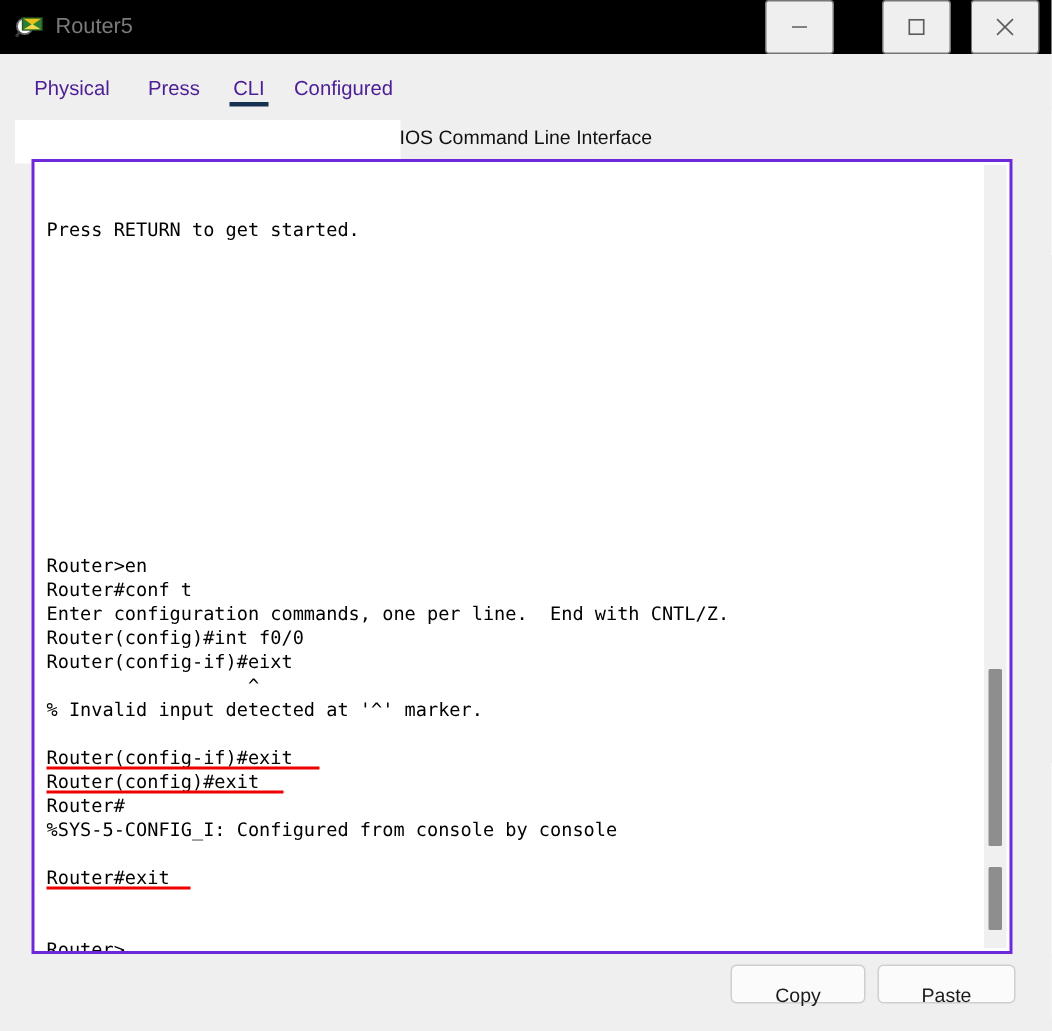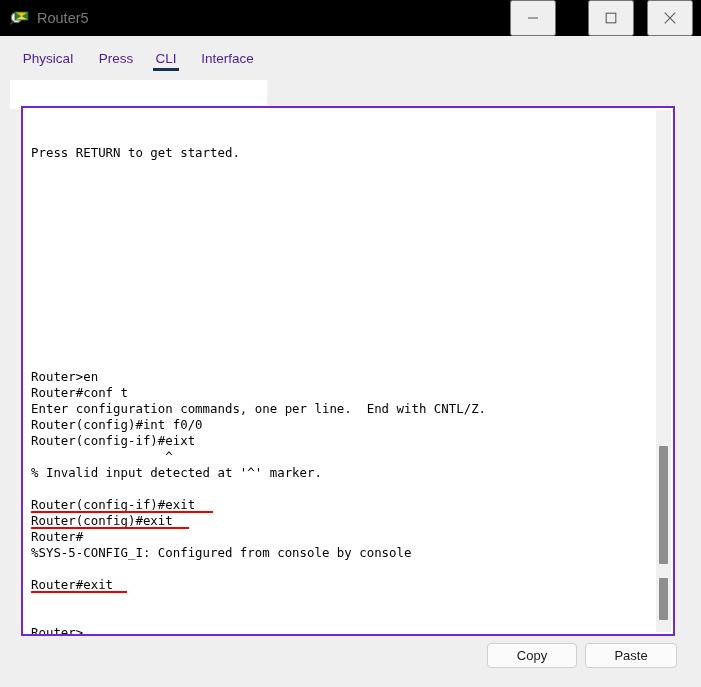--- a/index.html
+++ b/index.html
@@ -171,21 +171,21 @@
   .btn {
     position: absolute;
     top: 643px;
     height: 25px;
     background: #fbfbfb;
     border: 1px solid #cfcfcf;
     border-radius: 4px;
     font-family: "Liberation Sans", sans-serif;
     font-size: 13px;
     color: #1c1c1c;
-    padding: 4px;
+    padding: 12px;
     cursor: pointer;
   }
   .btn-copy  { left: 487px; width: 90px; }
   .btn-paste { left: 585px; width: 92px; }
 </style>
 </head>
 <body>
 
 <div id="app">
 
@@ -224,22 +224,23 @@
     </button>
   </div>
 
   <div class="tabstrip-bg">
     <div class="tabstrip-white"></div>
   </div>
 
   <button class="tab tab-physical">Physical</button>
   <button class="tab tab-config">Press</button>
   <button class="tab tab-cli tab-underline">CLI</button>
-  <button class="tab tab-attributes">Interface</button>
-
+  <button class="tab tab-attributes">Configured</button>
+
+  <div class="ios-header">IOS Command Line Interface</div>
 
   <div class="terminal-frame">
     <div class="terminal-text" id="terminal-text"><span class="tline"><span>&nbsp;</span></span><span class="tline"><span>&nbsp;</span></span><span class="tline"><span>Press RETURN to get started.</span></span><span class="tline"><span>&nbsp;</span></span><span class="tline"><span>&nbsp;</span></span><span class="tline"><span>&nbsp;</span></span><span class="tline"><span>&nbsp;</span></span><span class="tline"><span>&nbsp;</span></span><span class="tline"><span>&nbsp;</span></span><span class="tline"><span>&nbsp;</span></span><span class="tline"><span>&nbsp;</span></span><span class="tline"><span>&nbsp;</span></span><span class="tline"><span>&nbsp;</span></span><span class="tline"><span>&nbsp;</span></span><span class="tline"><span>&nbsp;</span></span><span class="tline"><span>&nbsp;</span></span><span class="tline"><span>Router&gt;en</span></span><span class="tline"><span>Router#conf t</span></span><span class="tline"><span>Enter configuration commands, one per line.  End with CNTL/Z.</span></span><span class="tline"><span>Router(config)#int f0/0</span></span><span class="tline"><span>Router(config-if)#eixt</span></span><span class="tline"><span>                  ^</span></span><span class="tline"><span>% Invalid input detected at '^' marker.</span></span><span class="tline"><span>&nbsp;</span></span><span class="tline"><span>Router(config-if)#exit</span><span class="ul" style="width: 182px;"></span></span><span class="tline"><span>Router(config)#exit</span><span class="ul" style="width: 158px;"></span></span><span class="tline"><span>Router#</span></span><span class="tline"><span>%SYS-5-CONFIG_I: Configured from console by console</span></span><span class="tline"><span>&nbsp;</span></span><span class="tline"><span>Router#exit</span><span class="ul" style="width: 96px;"></span></span><span class="tline"><span>&nbsp;</span></span><span class="tline"><span>&nbsp;</span></span><span class="tline"><span>Router&gt;</span></span></div>
 
     <div class="term-scroll-track">
       <div class="term-scroll-thumb thumb-main"></div>
       <div class="term-scroll-thumb thumb-sub"></div>
     </div>
   </div>
 

